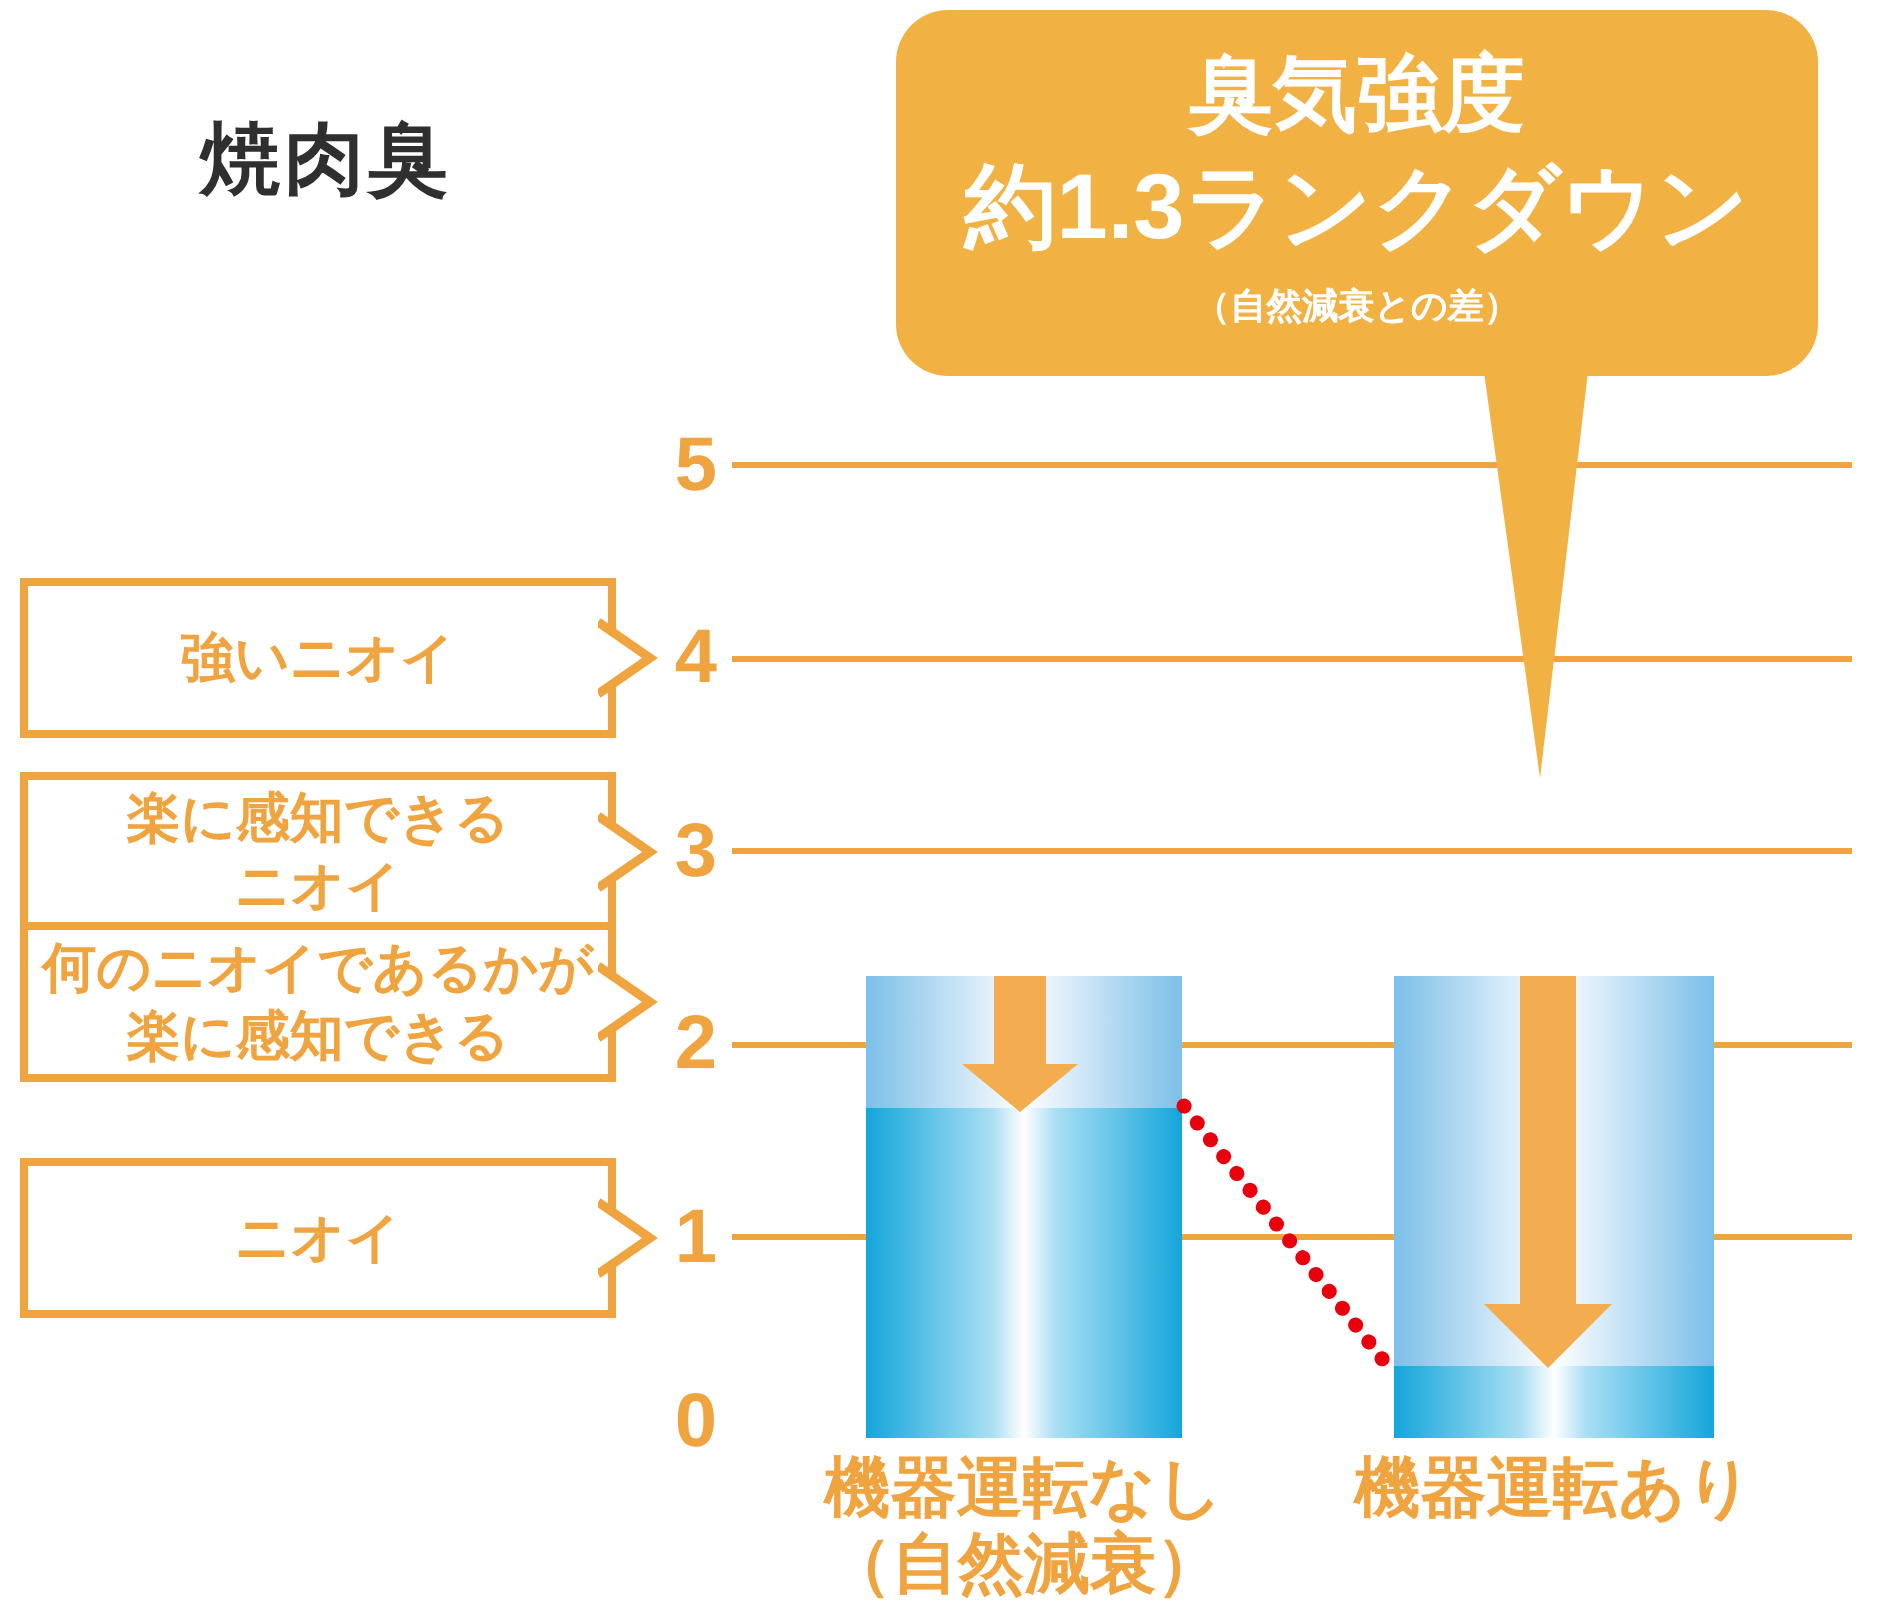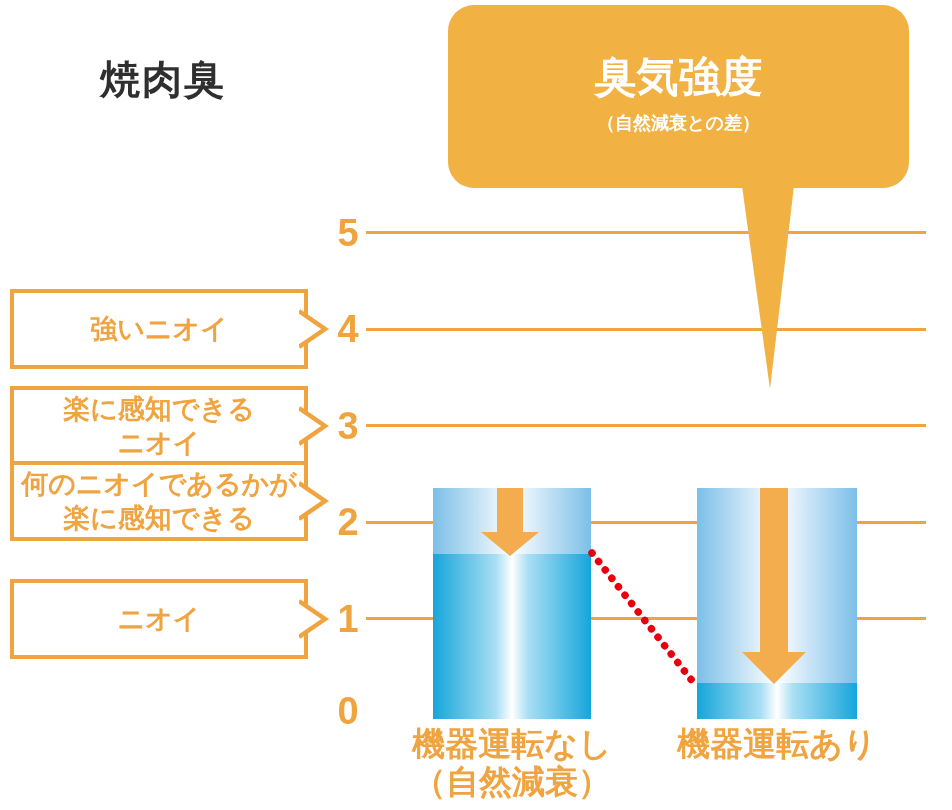--- a/index.html
+++ b/index.html
@@ -98,20 +98,21 @@
     <div class="light" style="height:195px;"></div>
     <div class="dark" style="height:36px;"></div>
   </div>
 
   <div class="down-arrow" id="arrow1"></div>
   <div class="down-arrow" id="arrow2"></div>
 
   <div class="bubble-tail"></div>
   <div class="bubble">
     <div class="l1">臭気強度</div>
+    <div class="l2">約1.3ランクダウン</div>
     <div class="l3">（自然減衰との差）</div>
   </div>
 
   <svg id="dotline-svg">
     <line x1="592" y1="553" x2="697" y2="687" stroke="#e8000d" stroke-width="7.5" stroke-linecap="round" stroke-dasharray="0.1 10.6"></line>
   </svg>
 
   <div class="bar-label" style="left:647px;">
     <div>機器運転あり</div>
   </div>

